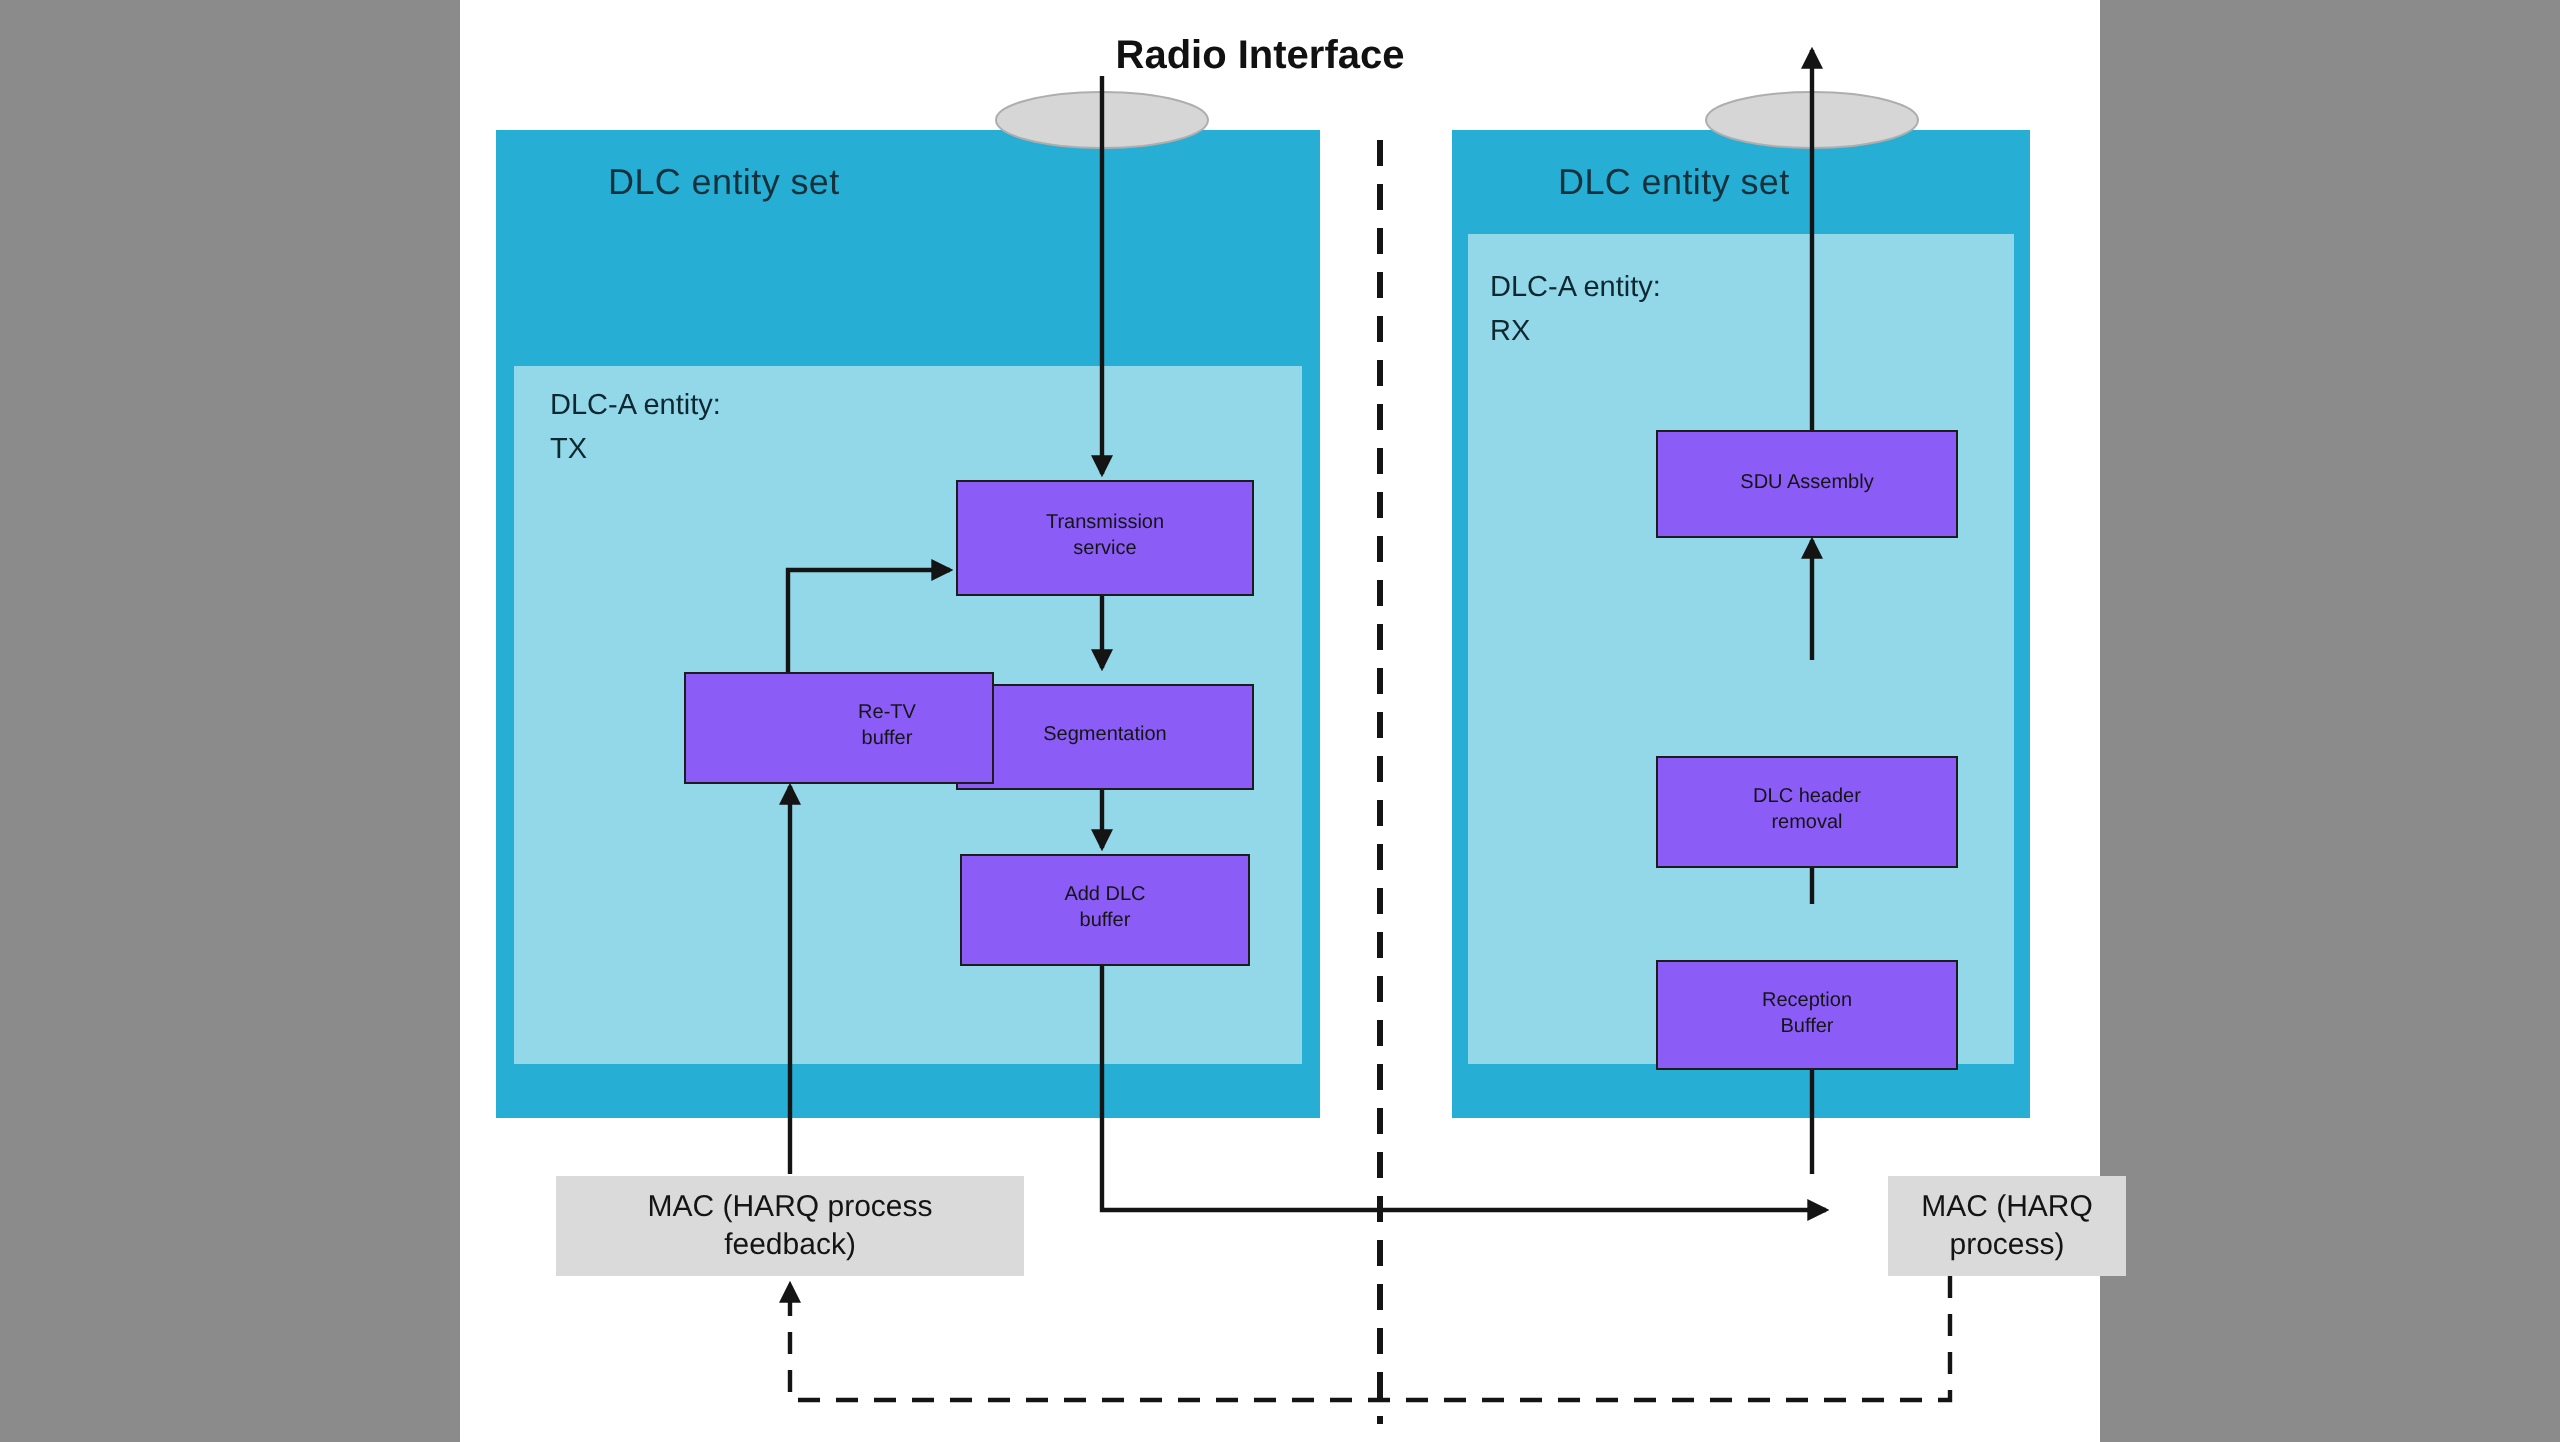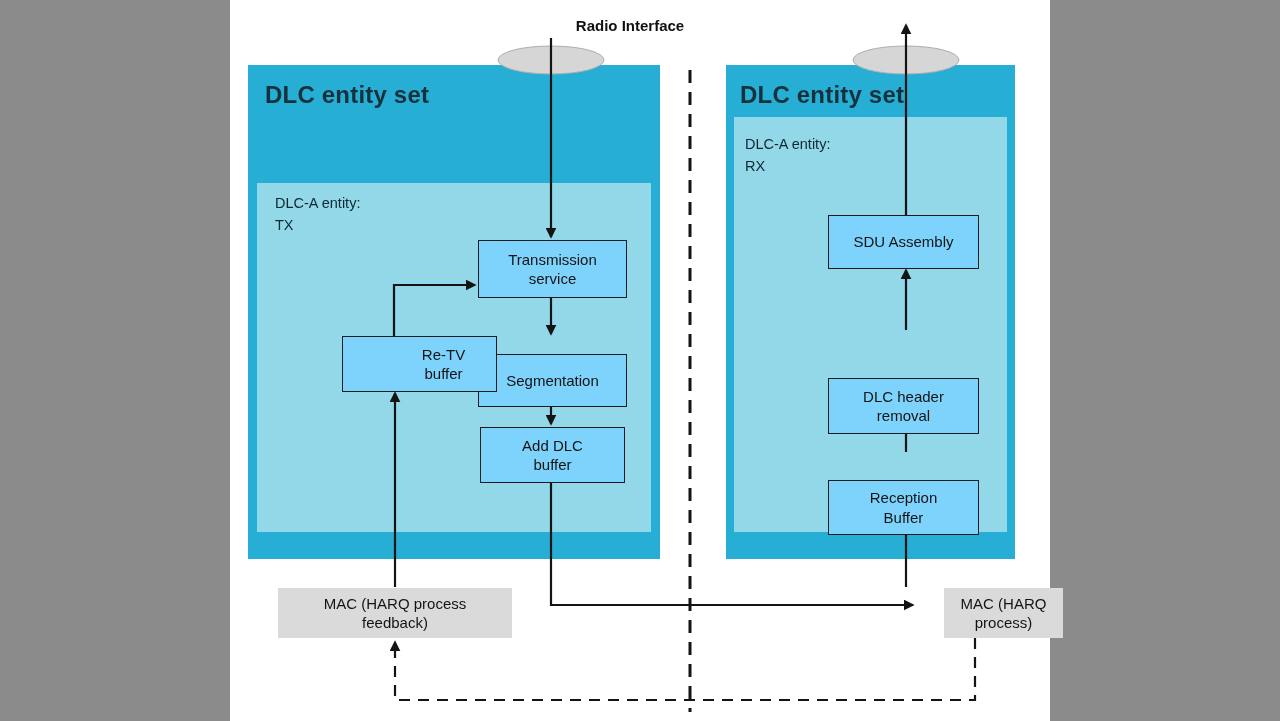--- a/index.html
+++ b/index.html
@@ -6,42 +6,42 @@
   body{
     width:1280px;height:721px;position:relative;overflow:hidden;
     background:#8b8b8b;
     font-family:"Liberation Sans", sans-serif;
     -webkit-font-smoothing:antialiased;
   }
   .canvas{position:absolute;left:230px;top:0;width:820px;height:721px;background:#ffffff;}
   .teal-outer{background:#26aed5;position:absolute;z-index:1;}
   .teal-inner{background:#92d8e9;position:absolute;z-index:1;}
   .panel-header{
-    position:absolute;z-index:3;color:#15313c;font-weight:bold;
-    font-size:24px;letter-spacing:.2px;
+    position:absolute;z-index:3;color:#15313c;font-weight:normal;
+    font-size:18px;letter-spacing:.2px;margin-left:39px;
   }
   .entity-label{
     position:absolute;z-index:3;color:#0d2830;font-size:14.5px;
     line-height:1.55;white-space:pre-line;font-weight:400;
   }
   svg.wires{position:absolute;left:0;top:0;z-index:2;}
   .node{
-    position:absolute;z-index:3;background:#7dd3fc;border:1.6px solid #1c1c1c;
+    position:absolute;z-index:3;background:#8b5cf6;border:1.6px solid #1c1c1c;
     display:flex;align-items:center;justify-content:center;text-align:center;
-    font-size:15px;color:#141414;line-height:1.28;
+    font-size:10px;color:#141414;line-height:1.28;
   }
   .node span{white-space:pre-line;}
   .mac-box{
     position:absolute;z-index:3;background:#dadada;
     display:flex;align-items:center;justify-content:center;text-align:center;
     font-size:15px;color:#141414;line-height:1.3;
   }
   .mac-box span{white-space:pre-line;}
   .title{
-    position:absolute;z-index:3;font-size:15px;font-weight:bold;color:#111;
+    position:absolute;z-index:3;font-size:20px;font-weight:bold;color:#111;
     text-align:center;
   }
 </style>
 </head>
 <body>
 
 <div class="canvas"></div>
 
 <div class="teal-outer" style="left:248px;top:65px;width:412px;height:494px;"></div>
 <div class="teal-inner" style="left:257px;top:183px;width:394px;height:349px;"></div>
@@ -84,21 +84,21 @@
 TX</div>
 
 <div class="panel-header" style="left:740px;top:81px;">DLC entity set</div>
 <div class="entity-label" style="left:745px;top:133px;">DLC-A entity:
 RX</div>
 
 <div class="node" style="left:478px;top:240px;width:147px;height:56px;">
   <span>Transmission
 service</span>
 </div>
-<div class="node" style="left:478px;top:354px;width:147px;height:51px;">
+<div class="node" style="left:478px;top:342px;width:147px;height:51px;">
   <span>Segmentation</span>
 </div>
 <div class="node" style="left:342px;top:336px;width:105px;height:54px;padding-left:48px;">
   <span>Re-TV
 buffer</span>
 </div>
 <div class="node" style="left:480px;top:427px;width:143px;height:54px;">
   <span>Add DLC
 buffer</span>
 </div>

